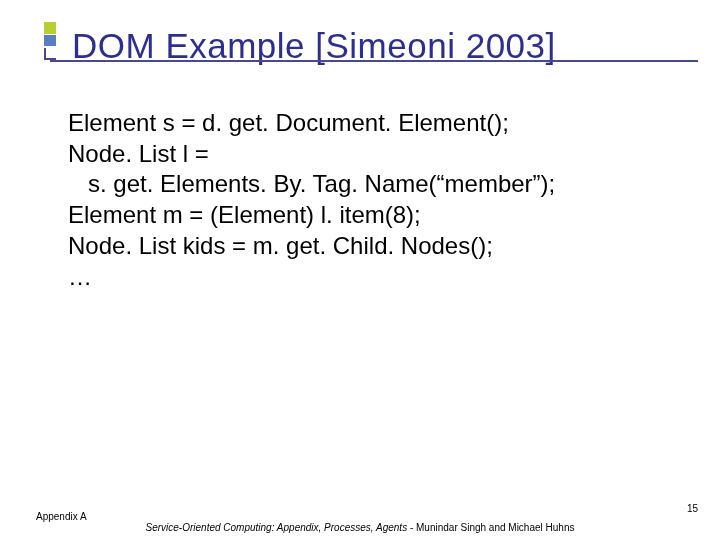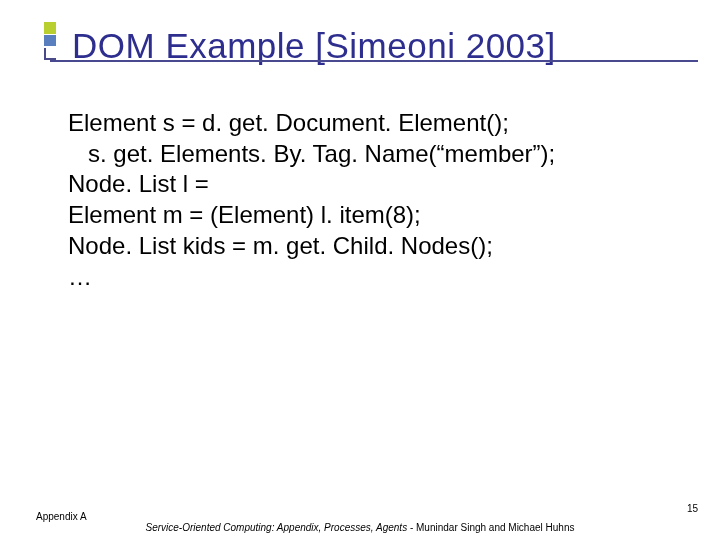--- a/index.html
+++ b/index.html
@@ -101,22 +101,22 @@
     <div class="sq blue"></div>
     <div class="tick"></div>
   </div>
 
   <h1 class="title">DOM Example [Simeoni 2003]</h1>
 
   <div class="rule"></div>
 
   <div class="body">
     <div class="line">Element s = d. get. Document. Element();</div>
+    <div class="line">Node. List l =</div>
     <div class="line">   s. get. Elements. By. Tag. Name(“member”);</div>
-    <div class="line">Node. List l =</div>
     <div class="line">Element m = (Element) l. item(8);</div>
     <div class="line">Node. List kids = m. get. Child. Nodes();</div>
     <div class="line">…</div>
   </div>
 
   <div class="footer">
     <span class="left">Appendix A</span>
     <span class="center">
       <span>Service-Oriented Computing: Appendix, Processes, Agents</span><span class="tail"> - Munindar Singh and Michael Huhns</span>
     </span>

